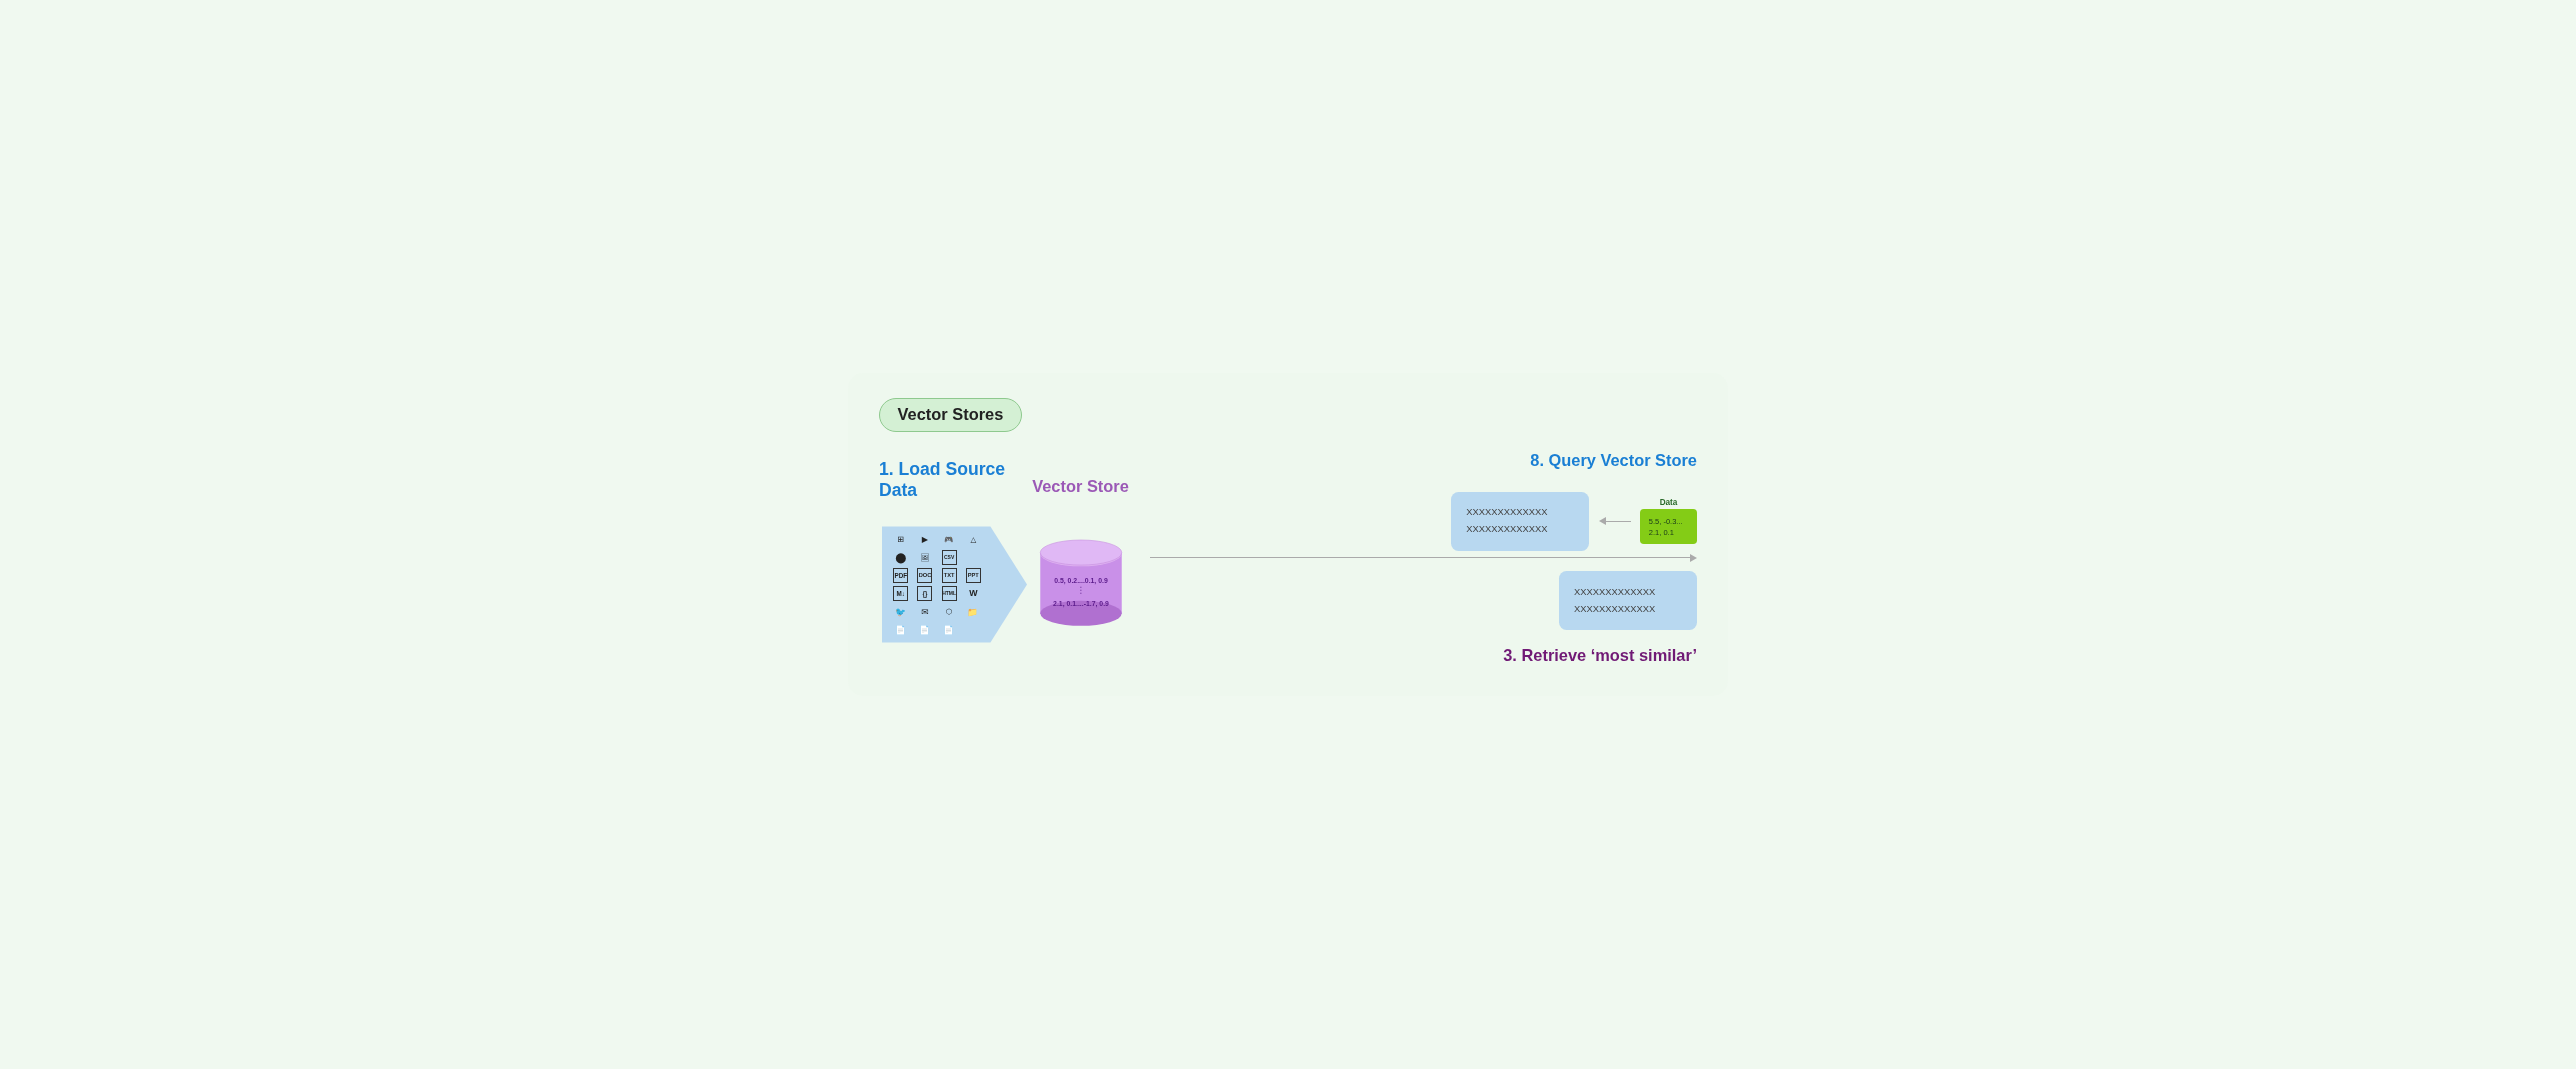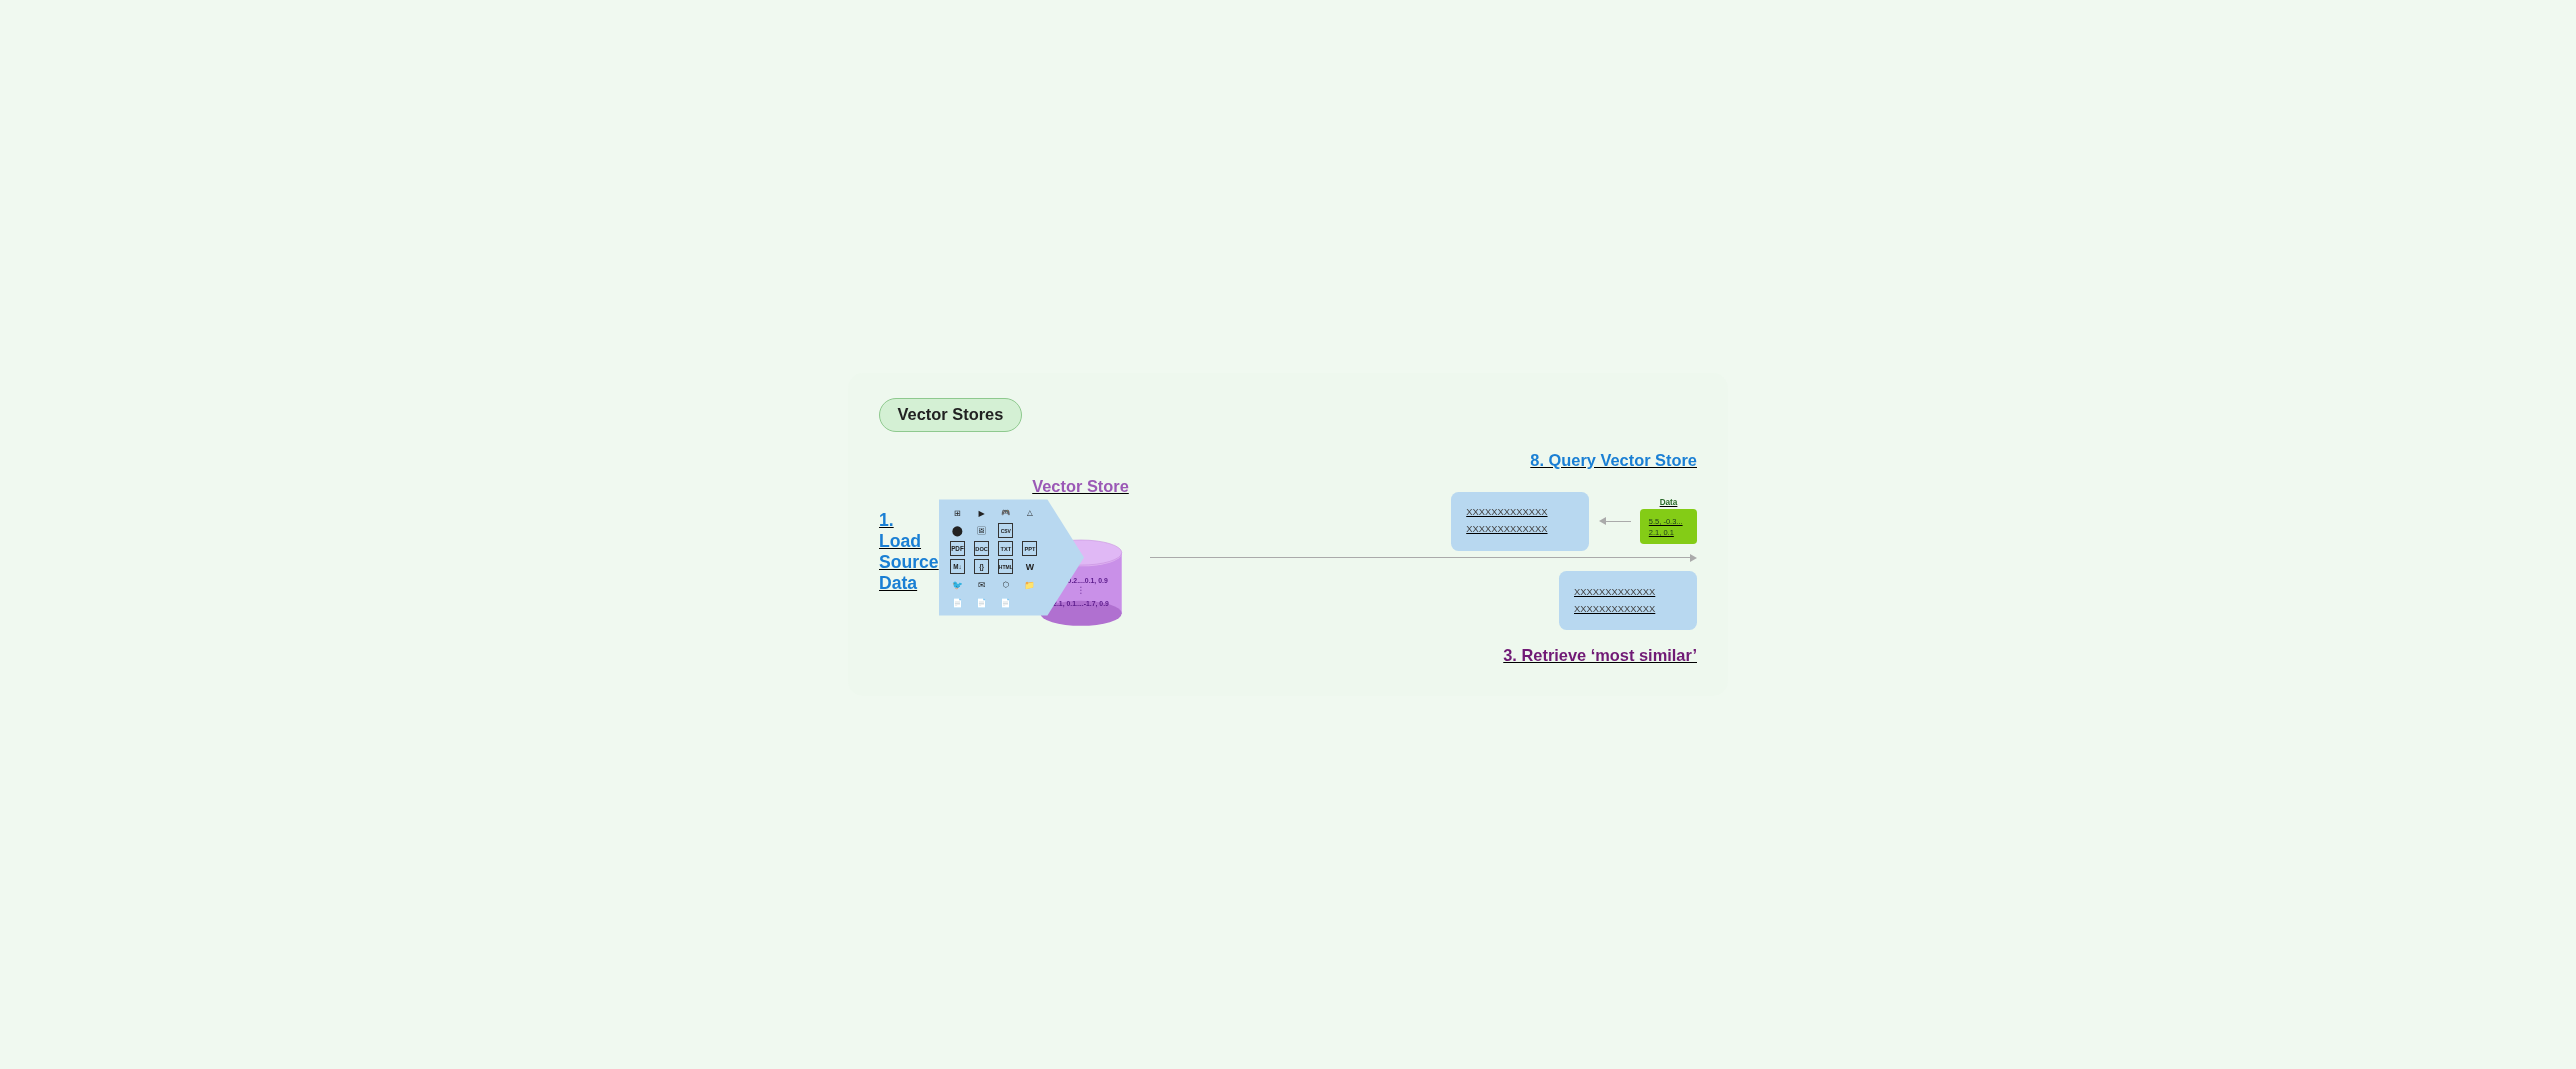--- a/index.html
+++ b/index.html
@@ -12,21 +12,20 @@
       min-height: 100vh;
       padding: 12.6px;
     }
     .main-container {
       background: #eef8ee;
       border-radius: 15px;
       width: 100%;
       max-width: 880px;
       padding: 25px 31px 31px 31px;
       position: relative;
-      text-decoration: underline;
     }
     .title-badge {
       display: inline-block;
       background: #d4f0d4;
       border: 1.3px solid #8ec98e;
       border-radius: 19px;
       padding: 6.3px 17.6px;
       font-size: 16.4px;
       font-weight: 700;
       color: #222;
@@ -142,21 +141,21 @@
     
     .diagram-wrapper {
       display: flex;
       align-items: center;
       gap: 0;
       width: 100%;
       position: relative;
     }
     .col-source {
       display: flex;
-      flex-direction: row;
+      flex-direction: column;
       align-items: center;
       flex: 0 0 auto;
       width: 151px;
     }
     .col-arrow1 {
       flex: 1;
       display: flex;
       flex-direction: column;
       align-items: center;
       justify-content: center;

